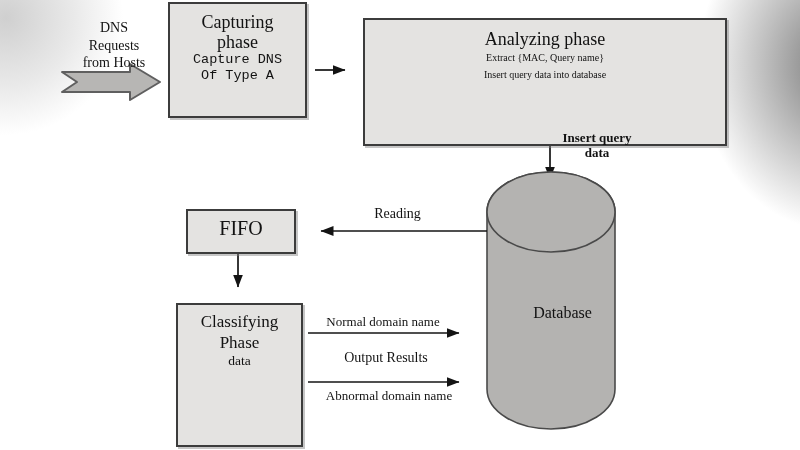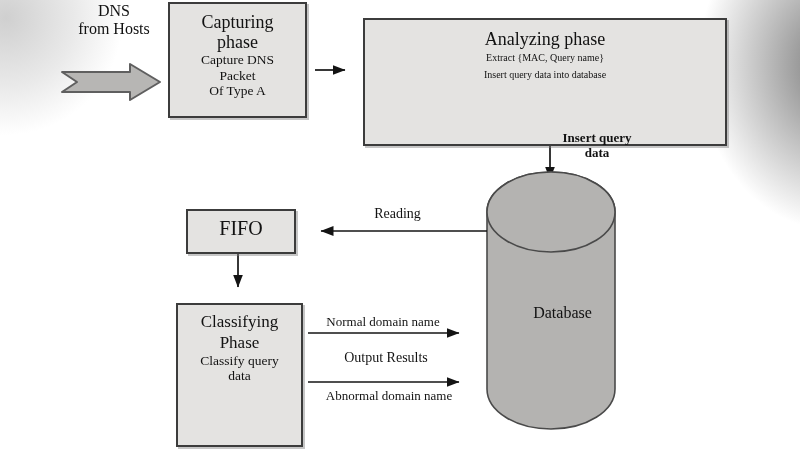--- a/index.html
+++ b/index.html
@@ -21,29 +21,29 @@
     border:2px solid #3c3c3c;
     box-shadow:2px 2px 0 rgba(128,128,128,0.45);
     box-sizing:border-box;
     text-align:center;
   }
   .box .title{display:block;}
   .line{display:block;}
   .lbl{position:absolute;text-align:center;line-height:1.18;}
   #capturing-box{left:168px;top:2px;width:139px;height:116px;padding-top:8px;}
   #capturing-box .title{font-size:18px;line-height:20px;}
-  #capturing-box .body{margin-top:40px;font-size:13.5px;line-height:15.5px;}
+  #capturing-box .body{margin-top:40px;font-size:13.5px;line-height:15.5px;font-family:Liberation Mono, monospace;}
   #analyzing-box{left:363px;top:18px;width:364px;height:128px;padding-top:9px;}
   #analyzing-box .title{font-size:18px;line-height:21px;}
   #analyzing-box .body{margin-top:22px;font-size:10px;line-height:16.5px;}
   #fifo-box{left:186px;top:209px;width:110px;height:45px;line-height:35px;font-size:20px;}
   #classifying-box{left:176px;top:303px;width:127px;height:144px;padding-top:6px;}
   #classifying-box .title{font-size:17px;line-height:21px;}
   #classifying-box .body{margin-top:23px;font-size:13.5px;line-height:15px;}
-  #input-label{left:59px;top:2px;width:110px;font-size:16px;line-height:17.5px;}
+  #input-label{left:59px;top:19px;width:110px;font-size:14px;line-height:17.5px;}
   #insert-query-label{left:557px;top:130px;width:80px;font-size:13px;line-height:15px;font-weight:bold;}
   #reading-label{left:355px;top:206px;width:85px;font-size:14px;}
   #normal-label{left:308px;top:314px;width:150px;font-size:13px;}
   #output-results-label{left:318px;top:350px;width:136px;font-size:14px;font-weight:normal;}
   #abnormal-label{left:313px;top:388px;width:152px;font-size:13px;}
   #database-label{left:489px;top:304px;width:147px;font-size:16px;}
 </style>
 </head>
 <body>
 
@@ -71,31 +71,31 @@
 
     <path d="M238,249 L238,287" stroke="#141414" stroke-width="1.7" fill="none" marker-end="url(#ah)"></path>
 
     <path d="M308,333 L459,333" stroke="#141414" stroke-width="1.7" fill="none" marker-end="url(#ah)"></path>
 
     <path d="M308,382 L459,382" stroke="#141414" stroke-width="1.7" fill="none" marker-end="url(#ah)"></path>
   </svg>
 
   <div class="lbl" id="input-label">
     <span class="line">DNS</span>
+    <span class="line">Requests</span>
     <span class="line">from Hosts</span>
   </div>
 
   <div class="box" id="capturing-box">
     <span class="title">
       <span class="line">Capturing</span>
       <span class="line">phase</span>
     </span>
     <span class="body">
       <span class="line">Capture DNS</span>
-      <span class="line">Packet</span>
       <span class="line">Of Type A</span>
     </span>
   </div>
 
   <div class="box" id="analyzing-box">
     <span class="title">Analyzing phase</span>
     <span class="body">
       <span class="line">Extract {MAC, Query name}</span>
       <span class="line">Insert query data into database</span>
     </span>
@@ -111,21 +111,20 @@
   </div>
 
   <div class="lbl" id="reading-label">Reading</div>
 
   <div class="box" id="classifying-box">
     <span class="title">
       <span class="line">Classifying</span>
       <span class="line">Phase</span>
     </span>
     <span class="body">
-      <span class="line">Classify query</span>
       <span class="line">data</span>
     </span>
   </div>
 
   <div class="lbl" id="normal-label">Normal domain name</div>
   <div class="lbl" id="output-results-label">Output Results</div>
   <div class="lbl" id="abnormal-label">Abnormal domain name</div>
 
   <div class="lbl" id="database-label">Database</div>
 

